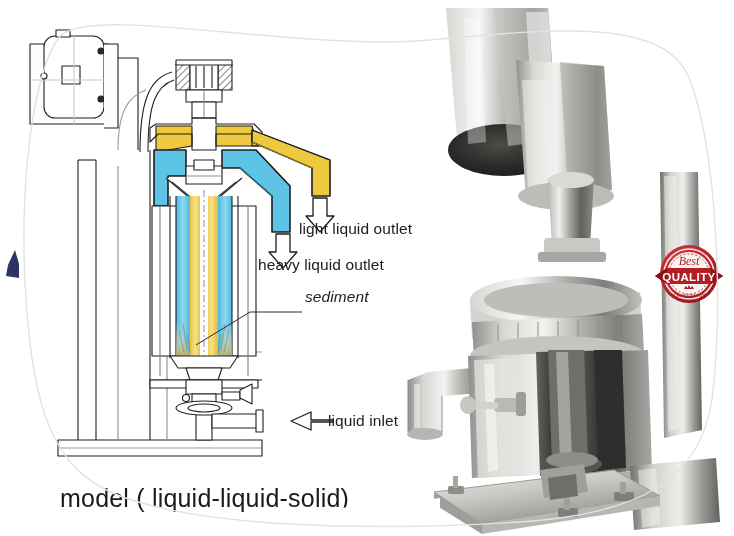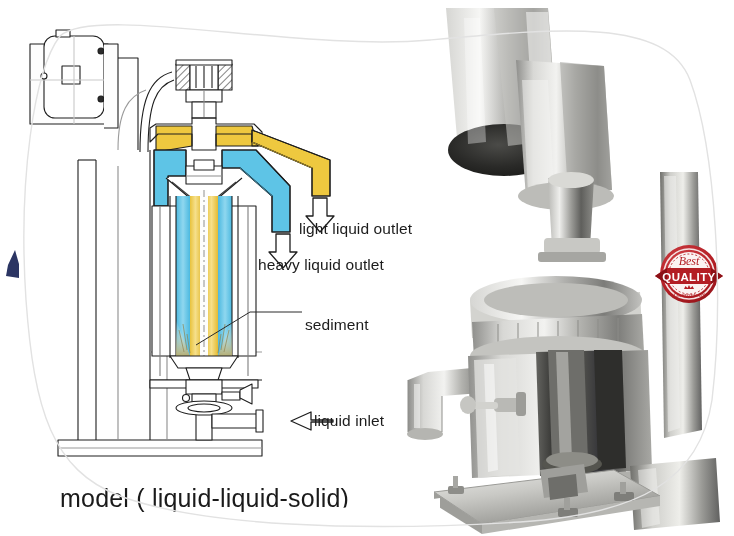--- a/index.html
+++ b/index.html
@@ -34,22 +34,22 @@
     position: absolute;
     font-family: "Liberation Sans", sans-serif;
     font-size: 15.5px;
     color: #1c1c1c;
     white-space: nowrap;
     letter-spacing: .1px;
     z-index: 25;
   }
   #lbl-light  { left: 299px; top: 220px; }
   #lbl-heavy  { left: 258px; top: 256px; }
-  #lbl-sed    { left: 305px; top: 316px; }
-  #lbl-inlet  { left: 314px; top: 412px; }
+  #lbl-sed    { left: 305px; top: 288px; font-style: italic; }
+  #lbl-inlet  { left: 328px; top: 412px; }
 
   #caption {
     position: absolute;
     left: 60px; top: 484px;
     font-size: 25px;
     color: #1a1a1a;
     white-space: nowrap;
     letter-spacing: .2px;
     z-index: 22;
   }

